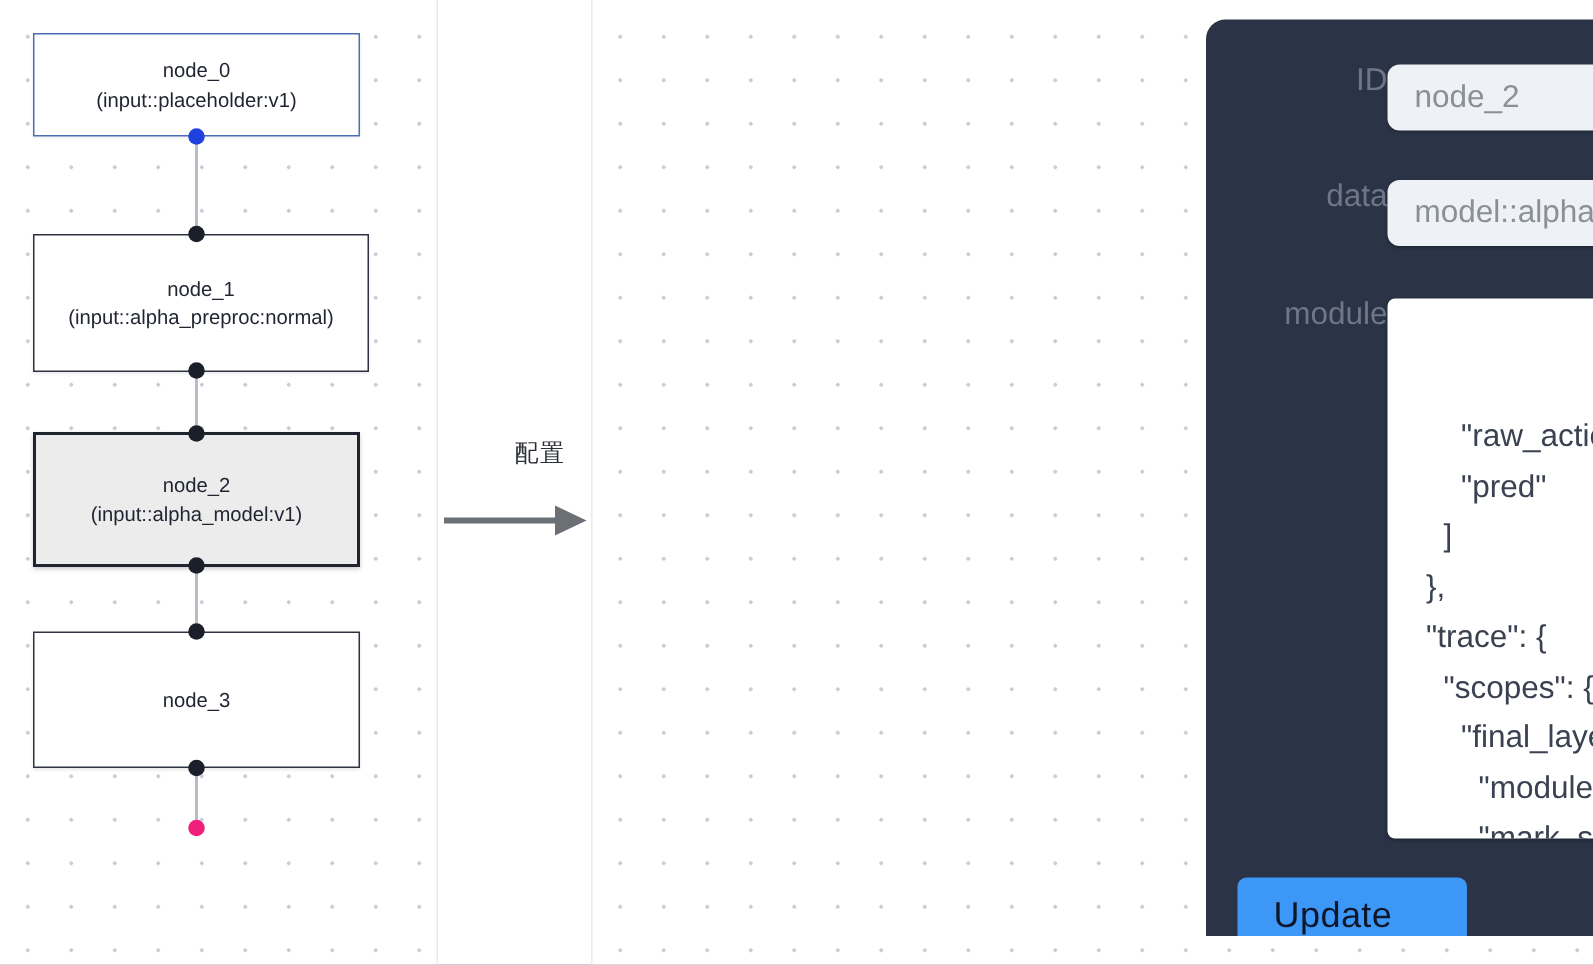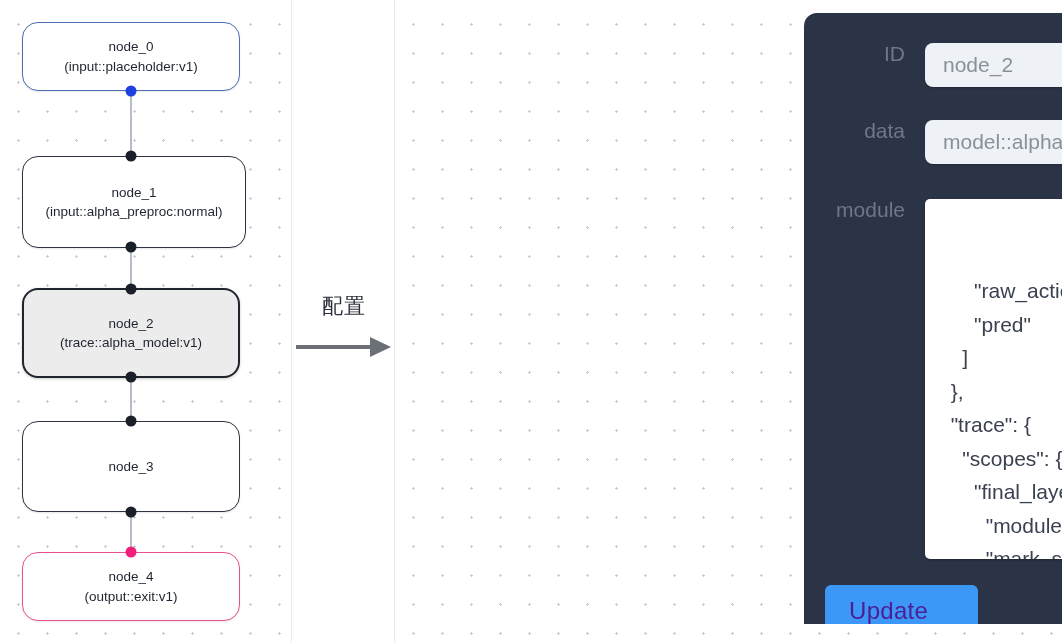--- a/index.html
+++ b/index.html
@@ -37,21 +37,21 @@
     height: 643px;
     border-left: 1px solid #e9ebef;
   }
 
   
   .node {
     position: absolute;
     box-sizing: border-box;
     background: #ffffff;
     border: 1.6px solid #2d3340;
-    border-radius: 16px;
+    border-radius: 0;
     display: flex;
     flex-direction: column;
     align-items: center;
     justify-content: center;
     text-align: center;
     color: #1f2430;
     font-size: 13.5px;
     line-height: 1.42;
     padding: 0 9px;
     box-shadow: 0 1px 2px rgba(16,20,30,0.10);
@@ -88,24 +88,24 @@
   
   #transition {
     position: absolute;
     left: 296px;
     top: 292px;
     width: 96px;
     height: 70px;
   }
   #transition .tr-label {
     position: absolute;
-    left: 0; top: 0;
+    left: 16px; top: 0;
     width: 96px;
     text-align: center;
-    font-size: 21px;
+    font-size: 16px;
     color: #2b2f39;
     font-family: "DejaVu Sans", sans-serif;
     letter-spacing: 1px;
   }
   #transition .tr-arrow {
     position: absolute;
     left: 0;
     top: 42px;
   }
 
@@ -125,21 +125,20 @@
     position: absolute;
     left: 0;
     width: 100%;
     display: flex;
     align-items: flex-start;
   }
   .field-label {
     width: 121px;
     flex: 0 0 121px;
     text-align: right;
-    padding-right: 20px;
     box-sizing: border-box;
     color: #6e7687;
     font-size: 21px;
     line-height: 1;
   }
   .field-input {
     box-sizing: border-box;
     background: #eef1f6;
     border: none;
     border-radius: 8px;
@@ -182,21 +181,21 @@
 
   #update-button {
     position: absolute;
     left: 21px;
     top: 572px;
     width: 153px;
     height: 52px;
     background: #3d97f7;
     border: none;
     border-radius: 6px 6px 0 0;
-    color: #4c1d95;
+    color: #0f172a;
     font-size: 24px;
     font-family: "Liberation Sans", sans-serif;
     text-align: left;
     padding-left: 24px;
     cursor: pointer;
     letter-spacing: 0.3px;
   }
 
   
 </style>
@@ -218,35 +217,31 @@
 
   <div class="node" style="left:22px; top:156px; width:224px; height:92px;">
     <span class="nd-title">node_1</span>
     <span class="nd-sub">(input::alpha_preproc:normal)</span>
   </div>
   <div class="port" style="left:131px; top:156px;"></div>
   <div class="port" style="left:131px; top:247px;"></div>
 
   <div class="node n-selected" style="left:22px; top:288px; width:218px; height:90px;">
     <span class="nd-title">node_2</span>
-    <span class="nd-sub">(trace::alpha_model:v1)</span>
+    <span class="nd-sub">(input::alpha_model:v1)</span>
   </div>
   <div class="port" style="left:131px; top:289px;"></div>
   <div class="port" style="left:131px; top:377px;"></div>
 
   <div class="node" style="left:22px; top:421px; width:218px; height:91px;gap:12px;">
     <span class="nd-title">node_3</span>
   </div>
   <div class="port" style="left:131px; top:421px;"></div>
   <div class="port" style="left:131px; top:512px;"></div>
 
-  <div class="node n-output" style="left:22px; top:552px; width:218px; height:69px;">
-    <span class="nd-title">node_4</span>
-    <span class="nd-sub">(output::exit:v1)</span>
-  </div>
   <div class="port p-pink" style="left:131px; top:552px;"></div>
 </div>
 
 <div id="transition">
   <div class="tr-label">配置</div>
   <svg class="tr-arrow" width="96" height="26" viewBox="0 0 96 26">
     <path d="M0 11 H74 V3 L95 13 L74 23 V15 H0 Z" fill="#6b7076"></path>
   </svg>
 </div>
 

